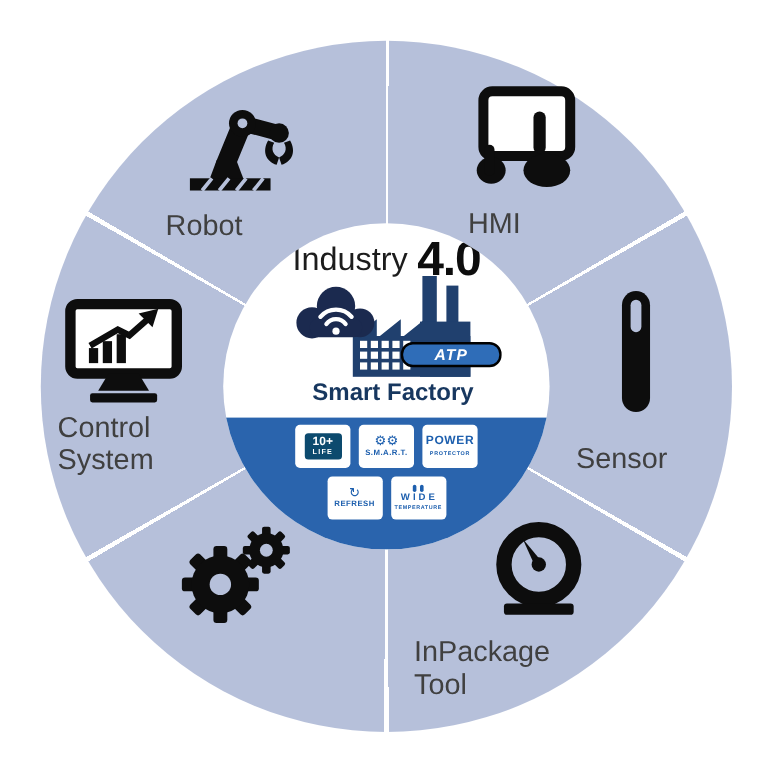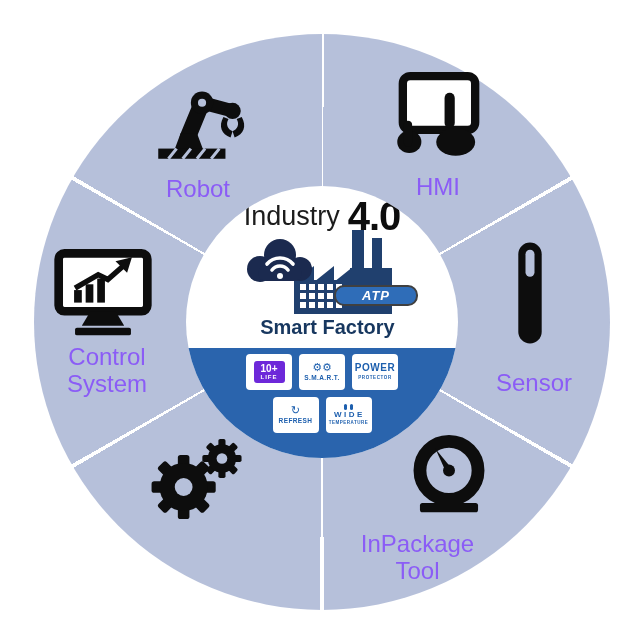--- a/index.html
+++ b/index.html
@@ -34,51 +34,51 @@
 
   .title-row{position:absolute;top:8px;left:0;right:0;display:flex;justify-content:center;align-items:center;gap:8px;z-index:2;}
   .title-word{font-size:27px;font-weight:500;color:#1c1c1c;}
   .title-ver{font-size:40px;font-weight:700;color:#0d0d0d;letter-spacing:-1px;}
 
   .cloud{position:absolute;left:54px;top:48px;width:80px;height:54px;z-index:3;}
   .factory{position:absolute;left:102px;top:40px;width:110px;height:88px;z-index:2;}
   .atp{
     position:absolute;left:148px;top:99px;z-index:4;
     background:#2f6db8;color:#fff;font-style:italic;font-weight:700;font-size:13px;
-    padding:1px 26px;border:2px solid #404040;border-radius:10px;letter-spacing:1px;
+    padding:1px 26px;border:2px solid #000000;border-radius:10px;letter-spacing:1px;
   }
   .sf{position:absolute;top:130px;left:0;right:0;text-align:center;font-size:20px;font-weight:700;color:#17375f;z-index:2;margin-left:11px;}
 
   
   .badges{position:absolute;top:168px;left:0;right:0;display:flex;flex-direction:column;gap:7px;align-items:center;z-index:2;}
   .brow{display:flex;gap:7px;}
   .tile{
     width:46px;height:36px;background:#fff;border-radius:4px;
     display:flex;flex-direction:column;align-items:center;justify-content:center;
     color:#1d5fae;overflow:hidden;line-height:1.05;
   }
-  .life-box{background:#6d28d9;color:#fff;border-radius:3px;padding:3px 7px;display:flex;flex-direction:column;align-items:center;}
+  .life-box{background:#0c4a6e;color:#fff;border-radius:3px;padding:3px 7px;display:flex;flex-direction:column;align-items:center;}
   .life-top{font-size:10px;font-weight:800;}
   .life-bottom{font-size:6px;font-weight:700;letter-spacing:1px;}
   .tile-icon{font-size:11px;line-height:1;color:#1d5fae;font-family:"DejaVu Sans", sans-serif;}
   .tile-label-sm{font-size:6.5px;font-weight:700;letter-spacing:.4px;margin-top:2px;}
   .power-top{font-size:10px;font-weight:800;letter-spacing:.5px;}
   .power-sub{font-size:4.5px;font-weight:700;letter-spacing:.6px;margin-top:2px;}
   .sip-top{font-size:12px;font-weight:800;flex:1;display:flex;align-items:center;}
   .sip-strip{width:100%;background:#1d5fae;color:#fff;display:flex;flex-direction:column;align-items:center;padding:2px 0;}
   .sip-strip span{font-size:4.5px;font-weight:700;letter-spacing:.3px;}
   .wide-deco{display:flex;gap:3px;margin-bottom:1px;}
   .wide-deco i{display:block;width:3px;height:6px;background:#1d5fae;border-radius:1.5px;}
   .wide-top{font-size:8px;font-weight:700;letter-spacing:2.5px;margin-left:2px;}
   .wide-sub{font-size:4.5px;font-weight:700;letter-spacing:.5px;margin-top:1px;}
 
   
   .seg-icon{position:absolute;z-index:2;}
   .seg-icon svg{width:100%;height:100%;display:block;}
-  .seg-label{position:absolute;z-index:2;text-align:center;font-size:24px;font-weight:500;color:#8b5cf6;line-height:1.12;}
+  .seg-label{position:absolute;z-index:2;font-size:24px;font-weight:500;color:#404040;line-height:1.12;}
 
   .icon-robot{left:140px;top:60px;width:120px;height:112px;}
   .label-robot{left:138px;top:176px;width:120px;}
   .icon-hmi{left:388px;top:62px;width:102px;height:108px;}
   .label-hmi{left:390px;top:174px;width:96px;}
   .icon-sensor{left:512px;top:238px;width:36px;height:110px;}
   .label-sensor{left:480px;top:370px;width:108px;}
   .icon-gauge{left:402px;top:426px;width:94px;height:94px;}
   .label-monitoring{left:345px;top:531px;width:145px;}
   .icon-gears{left:148px;top:430px;width:98px;height:98px;}

